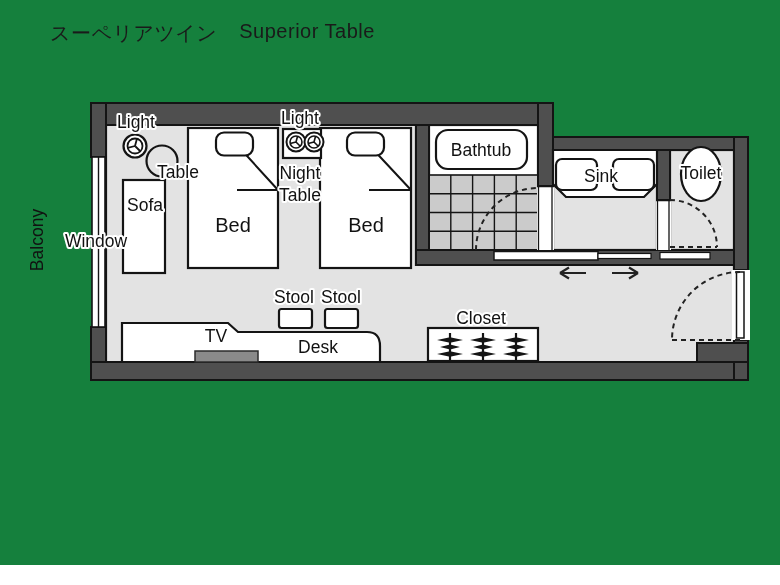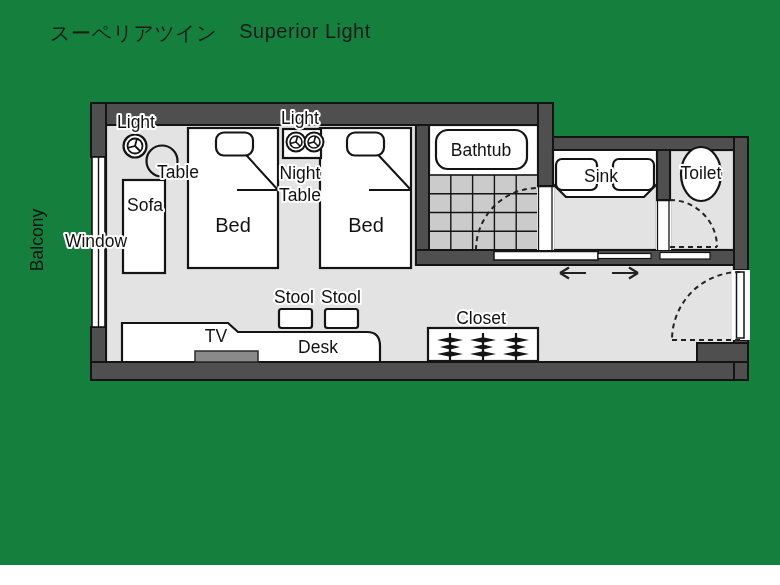--- a/index.html
+++ b/index.html
@@ -20,21 +20,21 @@
   .thin{stroke:#141414;fill:none;}
   .dash{fill:none;stroke:#222;stroke-width:2;stroke-dasharray:5 4;}
 </style>
 </head>
 <body>
 
 <div class="canvas">
 
   <div class="title">
     <span>スーペリアツイン</span>
-    <span>Superior Light</span>
+    <span>Superior Table</span>
   </div>
 
   <svg width="780" height="585" viewBox="0 0 780 585">
 
     <path class="floor" d="M106,125 H416 V265 H734 V362 H106 Z"></path>
     <rect class="white" x="429" y="125" width="109" height="125"></rect>
     <g>
       <rect x="429" y="175" width="109" height="75" fill="#cbcbcb" stroke="#141414" stroke-width="1.6"></rect>
       <path class="thin" stroke-width="1.4" stroke="#3c3c3c" d="M450.8,175 V250 M472.6,175 V250 M494.4,175 V250 M516.2,175 V250
            M429,193.75 H538 M429,212.5 H538 M429,231.25 H538"></path>

